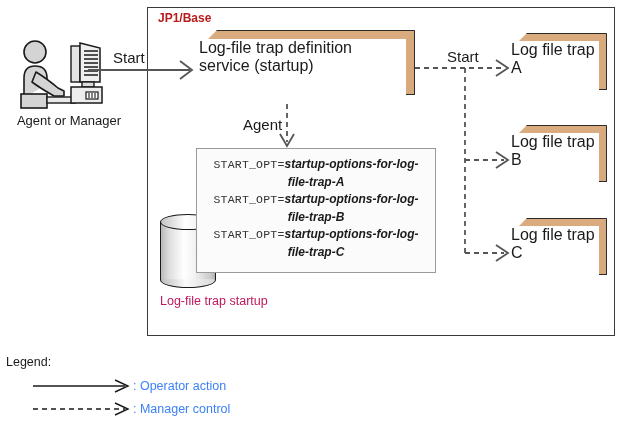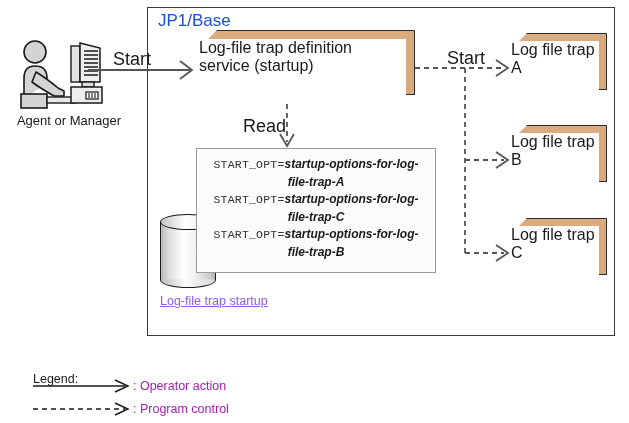--- a/index.html
+++ b/index.html
@@ -13,21 +13,21 @@
   .abs{position:absolute;}
   
   #jp1-frame{
     left:147px;top:7px;width:468px;height:329px;
     border:1.5px solid #3a3a3a;
     background:transparent;
     box-sizing:border-box;
   }
   #jp1-frame-label{
     left:158px;top:11px;
-    font-size:17px;color:#1d4ed8;white-space:nowrap;
+    font-size:12px;color:#b91c1c;white-space:nowrap;font-weight:bold;
   }
   .shadow-top{
     position:absolute;background:#dbab80;
     border-top:1.2px solid #2b2b2b;border-right:1.2px solid #2b2b2b;
     box-sizing:border-box;
   }
   .shadow-side{
     position:absolute;background:#d9a97e;
     border-right:1.2px solid #2b2b2b;border-bottom:1.2px solid #2b2b2b;
     box-sizing:border-box;
@@ -70,35 +70,35 @@
   }
   #cyl-bottom{
     position:absolute;left:0;top:58px;width:56px;height:16px;
     border:1.2px solid #1a1a1a;border-radius:50%;
     background:linear-gradient(to right,#bdbdbd,#fafafa 45%,#d8d8d8);
     box-sizing:border-box;
     clip-path:inset(45% 0 0 0);
   }
   #cyl-label{
     left:160px;top:294px;width:180px;
-    font-size:12.5px;line-height:15px;color:#8b5cf6;text-decoration:underline;
+    font-size:12.5px;line-height:15px;color:#be185d;
   }
   
   #actor{left:14px;top:38px;width:92px;height:72px;}
   #actor-label{left:4px;top:113px;width:130px;text-align:center;font-size:13px;}
   
-  .lbl{font-size:18px;color:#1a1a1a;white-space:nowrap;}
+  .lbl{font-size:15px;color:#1a1a1a;white-space:nowrap;}
   #label-start-left{left:113px;top:49px;}
   #label-start-right{left:447px;top:48px;}
   #label-read{left:243px;top:116px;}
   
-  #legend-title{left:6px;top:372px;font-size:12.5px;margin-left:27px;}
+  #legend-title{left:6px;top:355px;font-size:12.5px;}
   #legend-row1{left:33px;top:379px;}
   #legend-row2{left:33px;top:402px;}
-  .legend-text{font-size:12.5px;color:#a21caf;white-space:nowrap;}
+  .legend-text{font-size:12.5px;color:#3b82f6;white-space:nowrap;}
   svg{display:block;}
 </style>
 </head>
 <body>
 
 <div class="abs" id="jp1-frame"></div>
 <div class="abs" id="jp1-frame-label">JP1/Base</div>
 
 <div class="abs" id="actor">
   <svg width="92" height="72" viewBox="0 0 92 72">
@@ -160,40 +160,40 @@
     </div>
   </div>
 </div>
 
 <div class="abs" style="left:275px;top:104px;width:24px;height:46px;">
   <svg width="24" height="46" viewBox="0 0 24 46">
     <line x1="12" y1="0" x2="12" y2="38" stroke="#555555" stroke-width="1.8" stroke-dasharray="5,4"></line>
     <polyline points="5,30 12,42 19,30" fill="none" stroke="#555555" stroke-width="1.8"></polyline>
   </svg>
 </div>
-<div class="abs lbl" id="label-read">Read</div>
+<div class="abs lbl" id="label-read">Agent</div>
 
 <div class="abs" id="cylinder">
   <div id="cyl-body"></div>
   <div id="cyl-bottom"></div>
   <div id="cyl-top"></div>
 </div>
 <div class="abs" id="cyl-label">
   <div>Log-file trap startup</div>
 </div>
 
 <div class="abs" id="config-box">
   <div class="cfg-line">
     <span class="cfg-key">START_OPT=</span><span class="cfg-val">startup-options-for-log-file-trap-A</span>
   </div>
   <div class="cfg-line">
+    <span class="cfg-key">START_OPT=</span><span class="cfg-val">startup-options-for-log-file-trap-B</span>
+  </div>
+  <div class="cfg-line">
     <span class="cfg-key">START_OPT=</span><span class="cfg-val">startup-options-for-log-file-trap-C</span>
-  </div>
-  <div class="cfg-line">
-    <span class="cfg-key">START_OPT=</span><span class="cfg-val">startup-options-for-log-file-trap-B</span>
   </div>
 </div>
 
 <div class="abs" style="left:406px;top:55px;width:110px;height:210px;">
   <svg width="110" height="210" viewBox="0 0 110 210">
     <g stroke="#555555" stroke-width="1.8" fill="none" stroke-dasharray="5,4">
 
       <line x1="0" y1="13" x2="98" y2="13"></line>
 
       <line x1="59" y1="13" x2="59" y2="198"></line>
@@ -262,14 +262,14 @@
   <span class="legend-text">: Operator action</span>
 </div>
 
 <div class="abs" id="legend-row2" style="display:flex;align-items:center;">
   <span>
     <svg width="100" height="14" viewBox="0 0 100 14">
       <line x1="0" y1="7" x2="92" y2="7" stroke="#1a1a1a" stroke-width="1.4" stroke-dasharray="5,4"></line>
       <polyline points="82,1 95,7 82,13" fill="none" stroke="#1a1a1a" stroke-width="1.4"></polyline>
     </svg>
   </span>
-  <span class="legend-text">: Program control</span>
+  <span class="legend-text">: Manager control</span>
 </div>
 
 </body></html>

